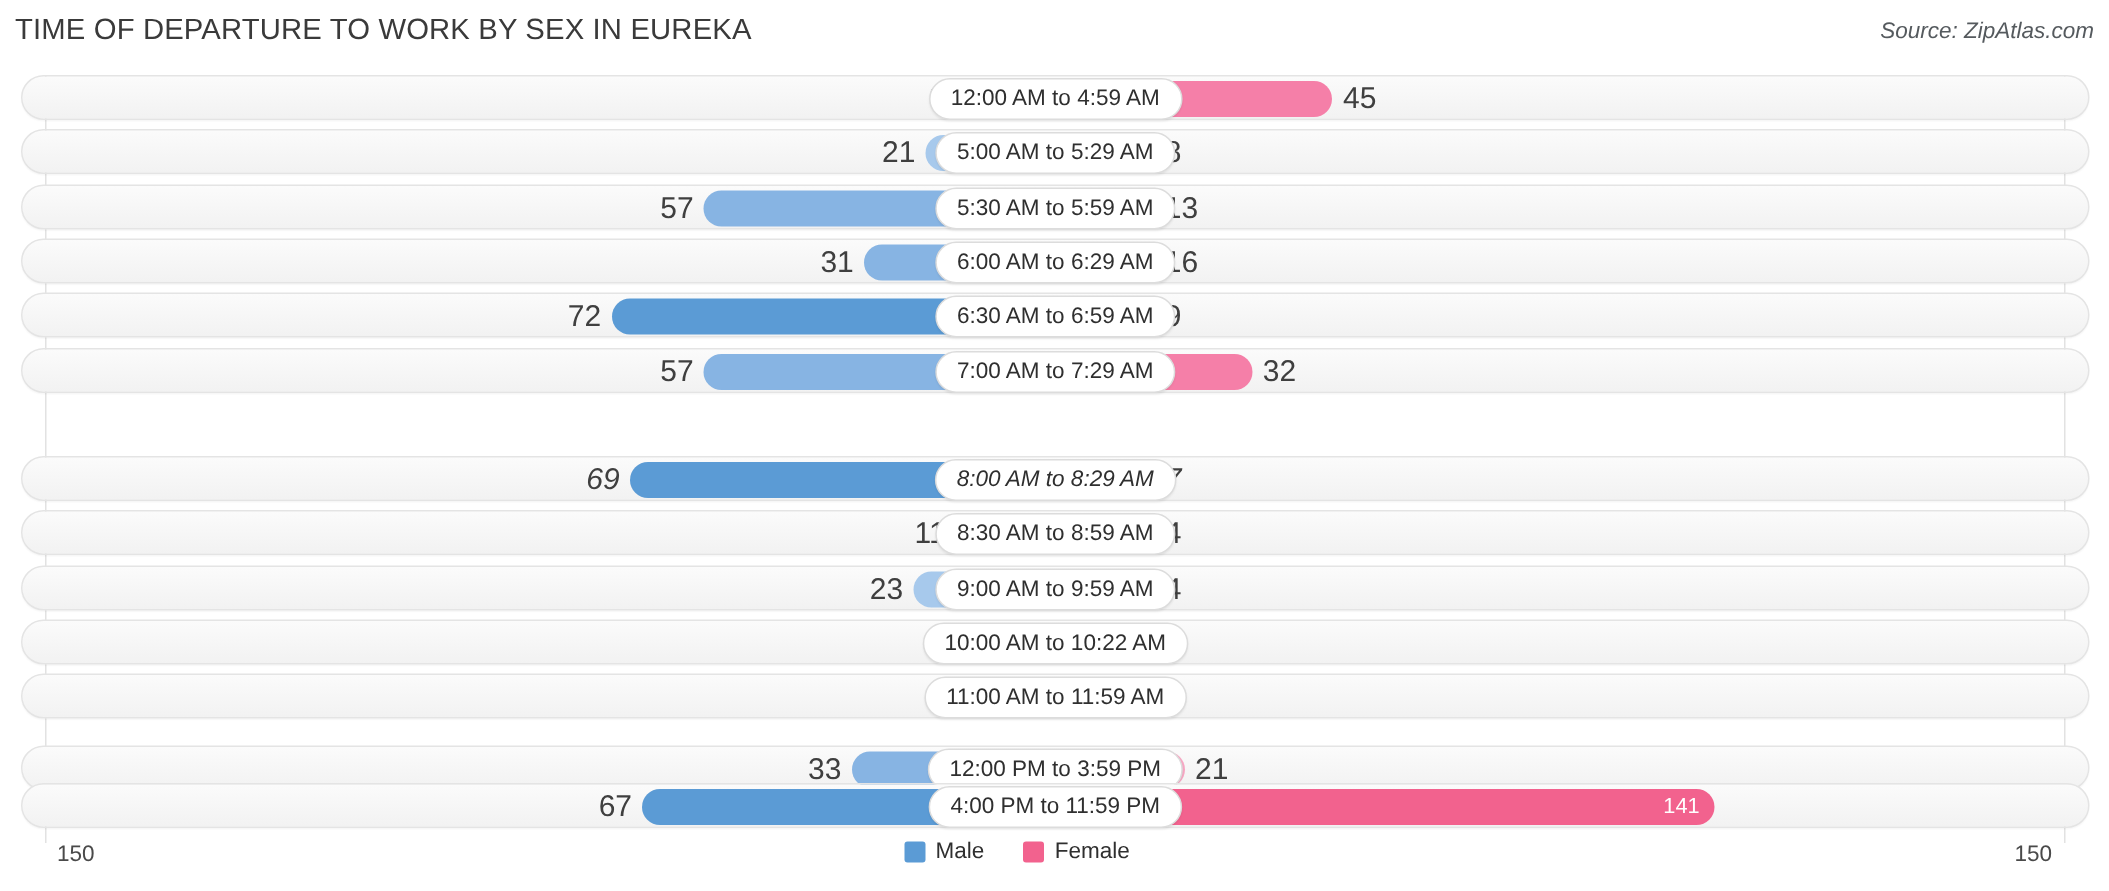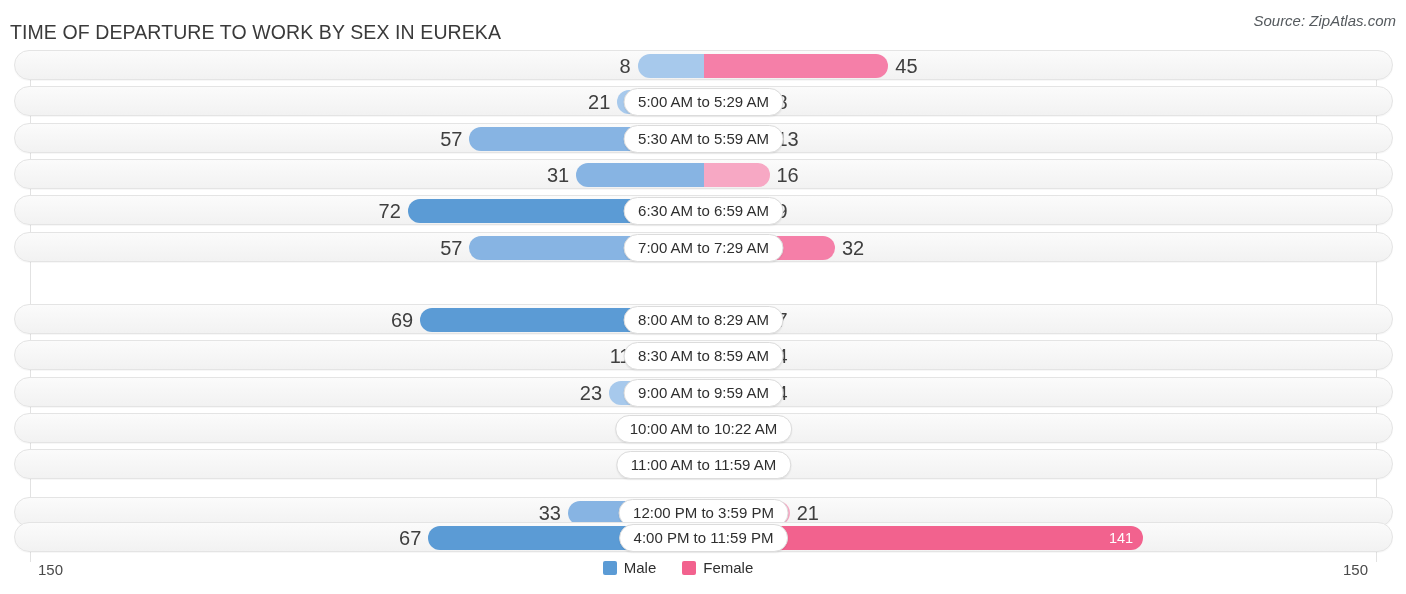--- a/index.html
+++ b/index.html
@@ -17,21 +17,21 @@
   }
 
   
   #header {
     position: absolute;
     left: 0; top: 0;
     width: 1406px; height: 44px;
   }
   #chart-title {
     position: absolute;
-    left: 10px; top: 21px;
+    left: 10px; top: 9px;
     font-size: 19.5px;
     color: #3a3a3a;
     letter-spacing: 0.1px;
     white-space: nowrap;
   }
   #source-label {
     position: absolute;
     right: 10px; top: 12px;
     font-size: 15px;
     font-style: italic;
@@ -176,56 +176,58 @@
 
   <div id="plot">
     <div class="gridline" id="gridline-left"></div>
     <div class="gridline" id="gridline-right"></div>
 
   <div class="row" style="top: 6px;">
         <div class="bar bar-male" style="width: 66px; background: rgb(167, 201, 236);"></div>
         <div class="val val-male" style="right: calc(50% + 73px);">8</div>
         <div class="bar bar-female" style="width: 184.8px; background: rgb(245, 127, 168);"></div>
         <div class="val val-female" style="left: calc(50% + 191.8px);">45</div>
+        <div class="cat">12:00 AM to 4:59 AM</div>
       </div>
       <div class="row" style="top: 42.3px;">
         <div class="bar bar-male" style="width: 86.24px; background: rgb(167, 201, 236);"></div>
         <div class="val val-male" style="right: calc(50% + 93.24px);">21</div>
         <div class="bar bar-female" style="width: 66px; background: rgb(247, 168, 196);"></div>
         <div class="val val-female" style="left: calc(50% + 73px);">8</div>
         <div class="cat">5:00 AM to 5:29 AM</div>
       </div>
       <div class="row" style="top: 78.6px;">
         <div class="bar bar-male" style="width: 234.08px; background: rgb(135, 180, 227);"></div>
         <div class="val val-male" style="right: calc(50% + 241.08px);">57</div>
         <div class="bar bar-female" style="width: 66px; background: rgb(247, 168, 196);"></div>
         <div class="val val-female" style="left: calc(50% + 73px);">13</div>
         <div class="cat">5:30 AM to 5:59 AM</div>
       </div>
       <div class="row" style="top: 114.9px;">
         <div class="bar bar-male" style="width: 127.307px; background: rgb(135, 180, 227);"></div>
         <div class="val val-male" style="right: calc(50% + 134.307px);">31</div>
         <div class="bar bar-female" style="width: 66px; background: rgb(247, 168, 196);"></div>
         <div class="val val-female" style="left: calc(50% + 73px);">16</div>
+        <div class="cat">6:00 AM to 6:29 AM</div>
       </div>
       <div class="row" style="top: 151.2px;">
         <div class="bar bar-male" style="width: 295.68px; background: rgb(91, 155, 213);"></div>
         <div class="val val-male" style="right: calc(50% + 302.68px);">72</div>
         <div class="bar bar-female" style="width: 66px; background: rgb(247, 168, 196);"></div>
         <div class="val val-female" style="left: calc(50% + 73px);">9</div>
         <div class="cat">6:30 AM to 6:59 AM</div>
       </div>
       <div class="row" style="top: 187.5px;">
         <div class="bar bar-male" style="width: 234.08px; background: rgb(135, 180, 227);"></div>
         <div class="val val-male" style="right: calc(50% + 241.08px);">57</div>
         <div class="bar bar-female" style="width: 131.413px; background: rgb(245, 127, 168);"></div>
         <div class="val val-female" style="left: calc(50% + 138.413px);">32</div>
         <div class="cat">7:00 AM to 7:29 AM</div>
       </div>
-      <div class="row" style="top: 260.1px;">
+      <div class="row" style="top: 260.1px; font-style: italic;">
         <div class="bar bar-male" style="width: 283.36px; background: rgb(91, 155, 213);"></div>
         <div class="val val-male" style="right: calc(50% + 290.36px);">69</div>
         <div class="bar bar-female" style="width: 66px; background: rgb(247, 168, 196);"></div>
         <div class="val val-female" style="left: calc(50% + 73px);">7</div>
         <div class="cat">8:00 AM to 8:29 AM</div>
       </div>
       <div class="row" style="top: 296.4px;">
         <div class="bar bar-male" style="width: 66px; background: rgb(167, 201, 236);"></div>
         <div class="val val-male" style="right: calc(50% + 73px);">11</div>
         <div class="bar bar-female" style="width: 66px; background: rgb(247, 168, 196);"></div>

